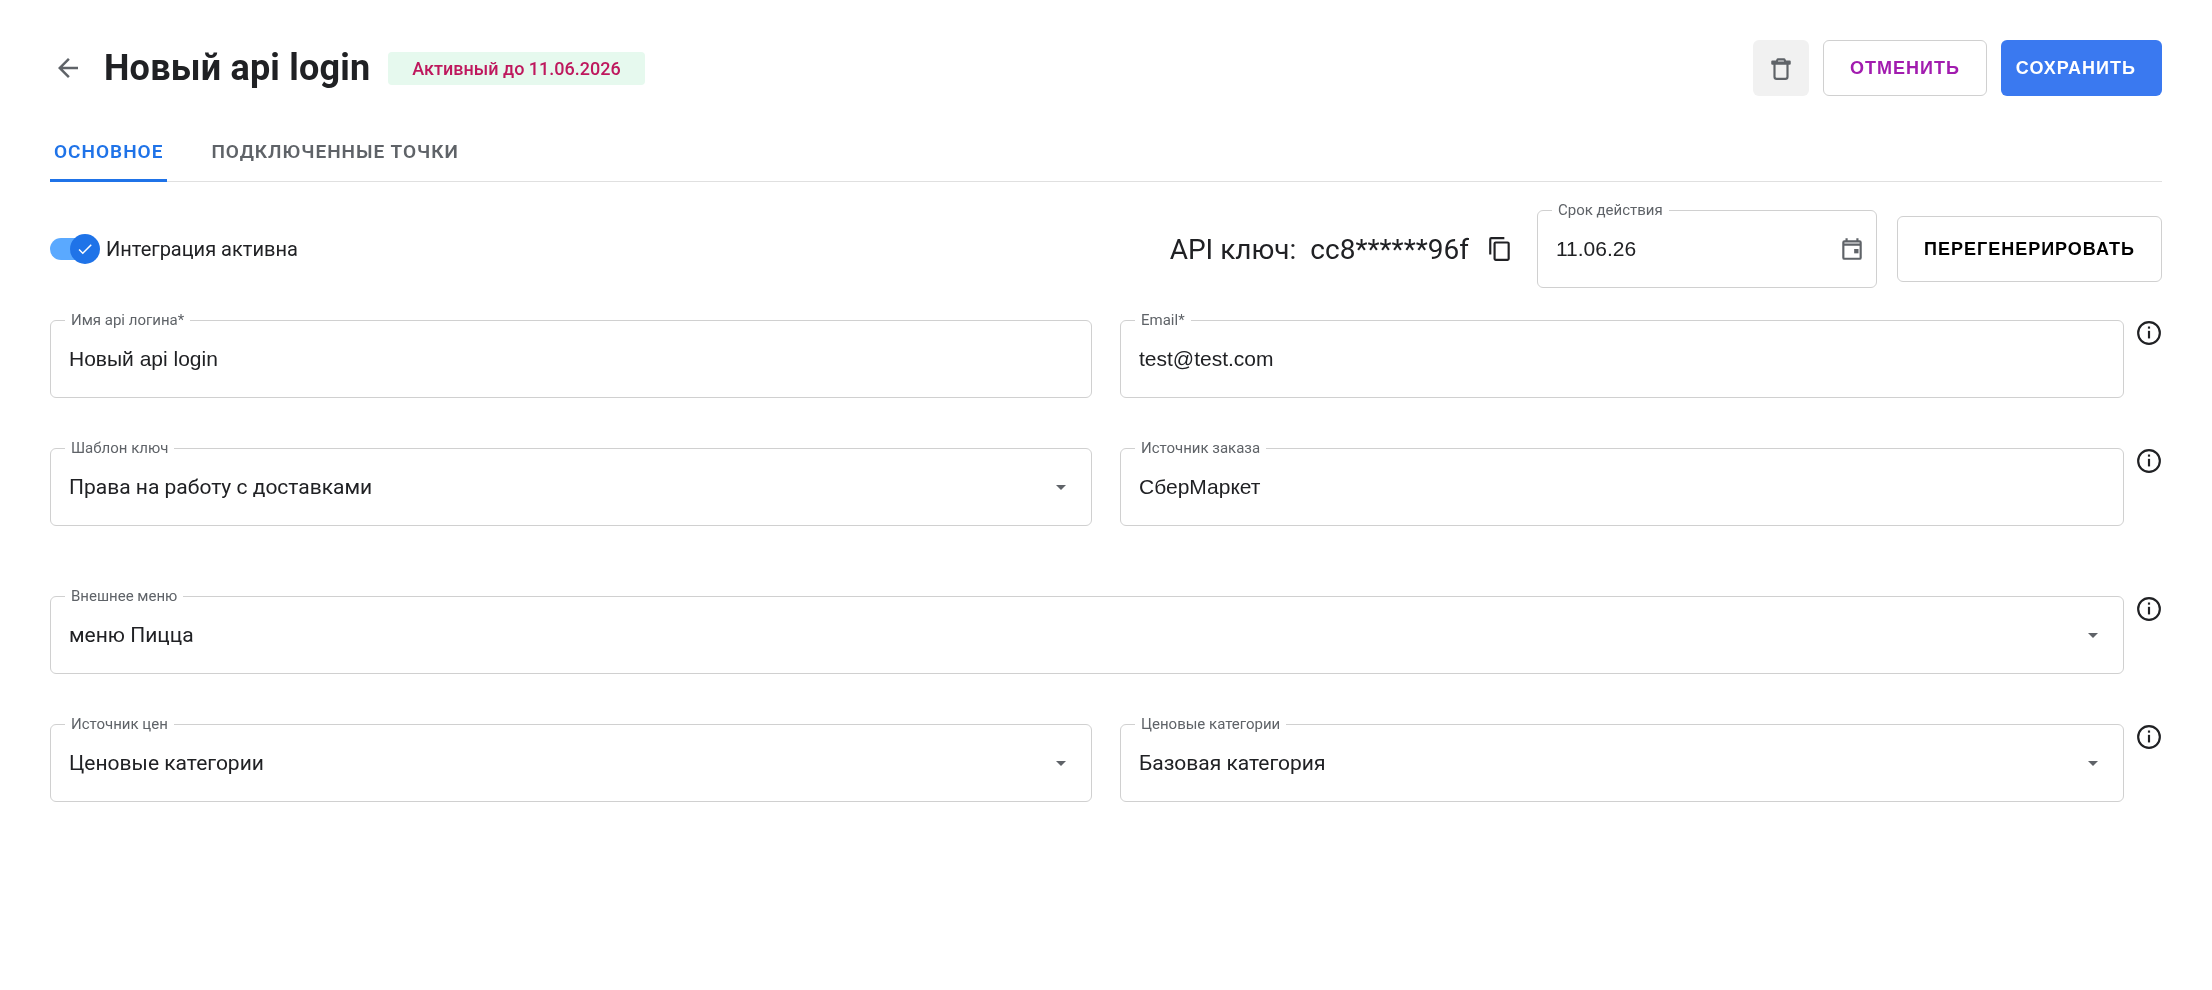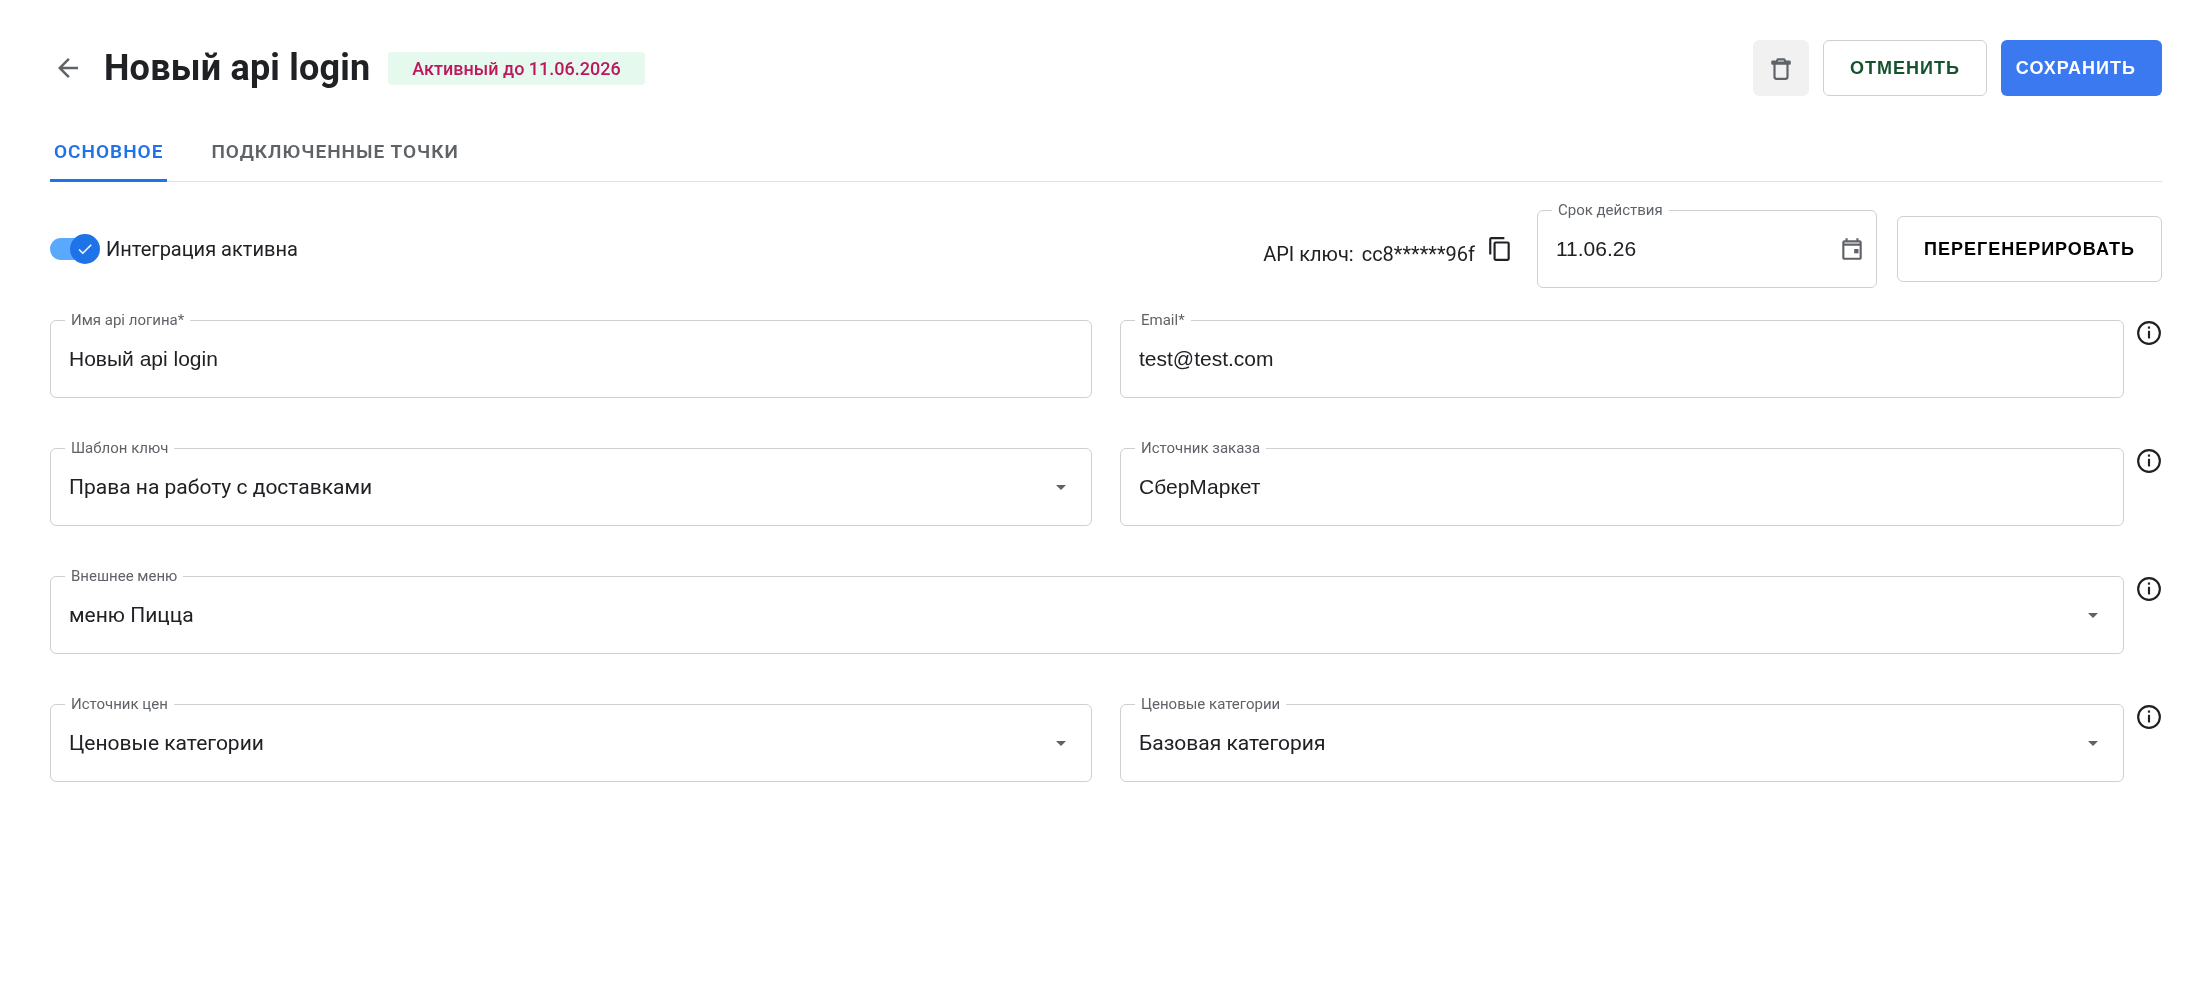--- a/index.html
+++ b/index.html
@@ -56,21 +56,21 @@
     border-radius: 6px;
     font-size: 18px;
     font-weight: 600;
     letter-spacing: 1px;
     cursor: pointer;
     display: flex; align-items: center; justify-content: center;
   }
   .btn-outline {
     background: #fff;
     border: 1px solid #d0d0d0;
-    color: #14532d;
+    color: #a21caf;
   }
   .btn-primary {
     background: #3a79f0;
     border: none;
     color: #fff;
     padding-left: 15px;
   }
 
   
   .tabs {
@@ -120,23 +120,23 @@
     background: #1f73e8;
     border-radius: 50%;
     display: flex; align-items: center; justify-content: center;
   }
   .toggle-label {
     font-size: 20px;
   }
   .api-key-block {
     margin-left: auto;
     display: flex;
-    align-items: flex-end;
-    gap: 8px;
-    font-size: 20px;
+    align-items: center;
+    gap: 14px;
+    font-size: 28px;
   }
   .api-key-label { color: #202124; }
   .api-key-value { color: #202124; }
   .copy-icon-btn {
     width: 34px; height: 34px;
     display: flex; align-items: center; justify-content: center;
     cursor: pointer;
     border: none; background: none;
   }
 
@@ -192,21 +192,21 @@
     letter-spacing: 1px;
     cursor: pointer;
   }
 
   
   .form-grid {
     display: grid;
     grid-template-columns: 1fr 1fr;
     gap: 50px 28px;
   }
-  .form-grid .full { grid-column: 1 / -1; }
+  .form-grid .full { grid-column: 1 / -1; margin-top: 20px; }
 
   .with-info {
     display: flex;
     align-items: flex-start;
     gap: 12px;
   }
   .with-info .outlined { flex: 1; }
 
   .info-icon {
     flex: none;

